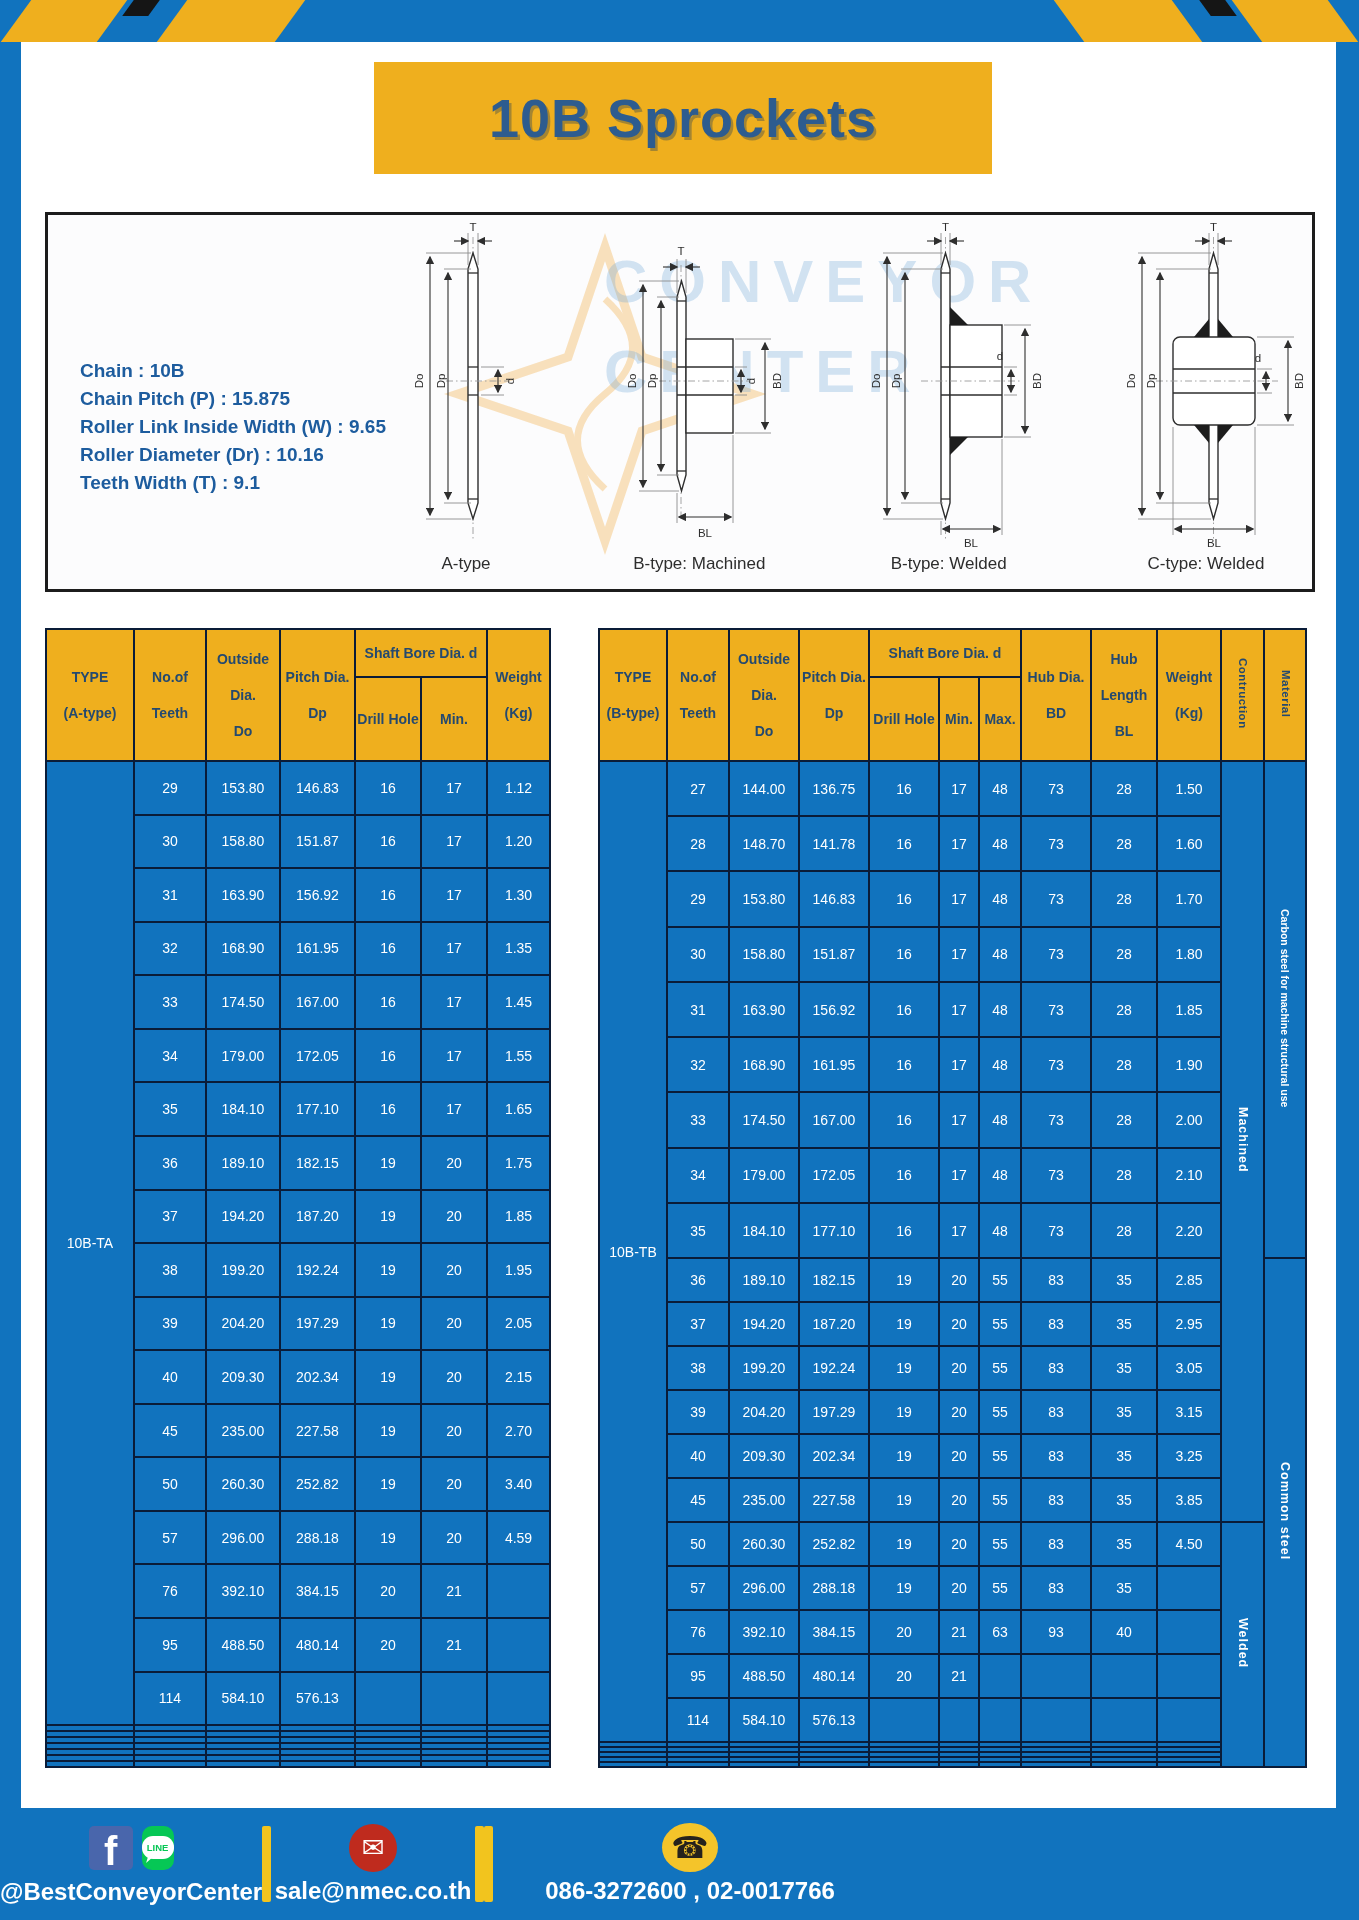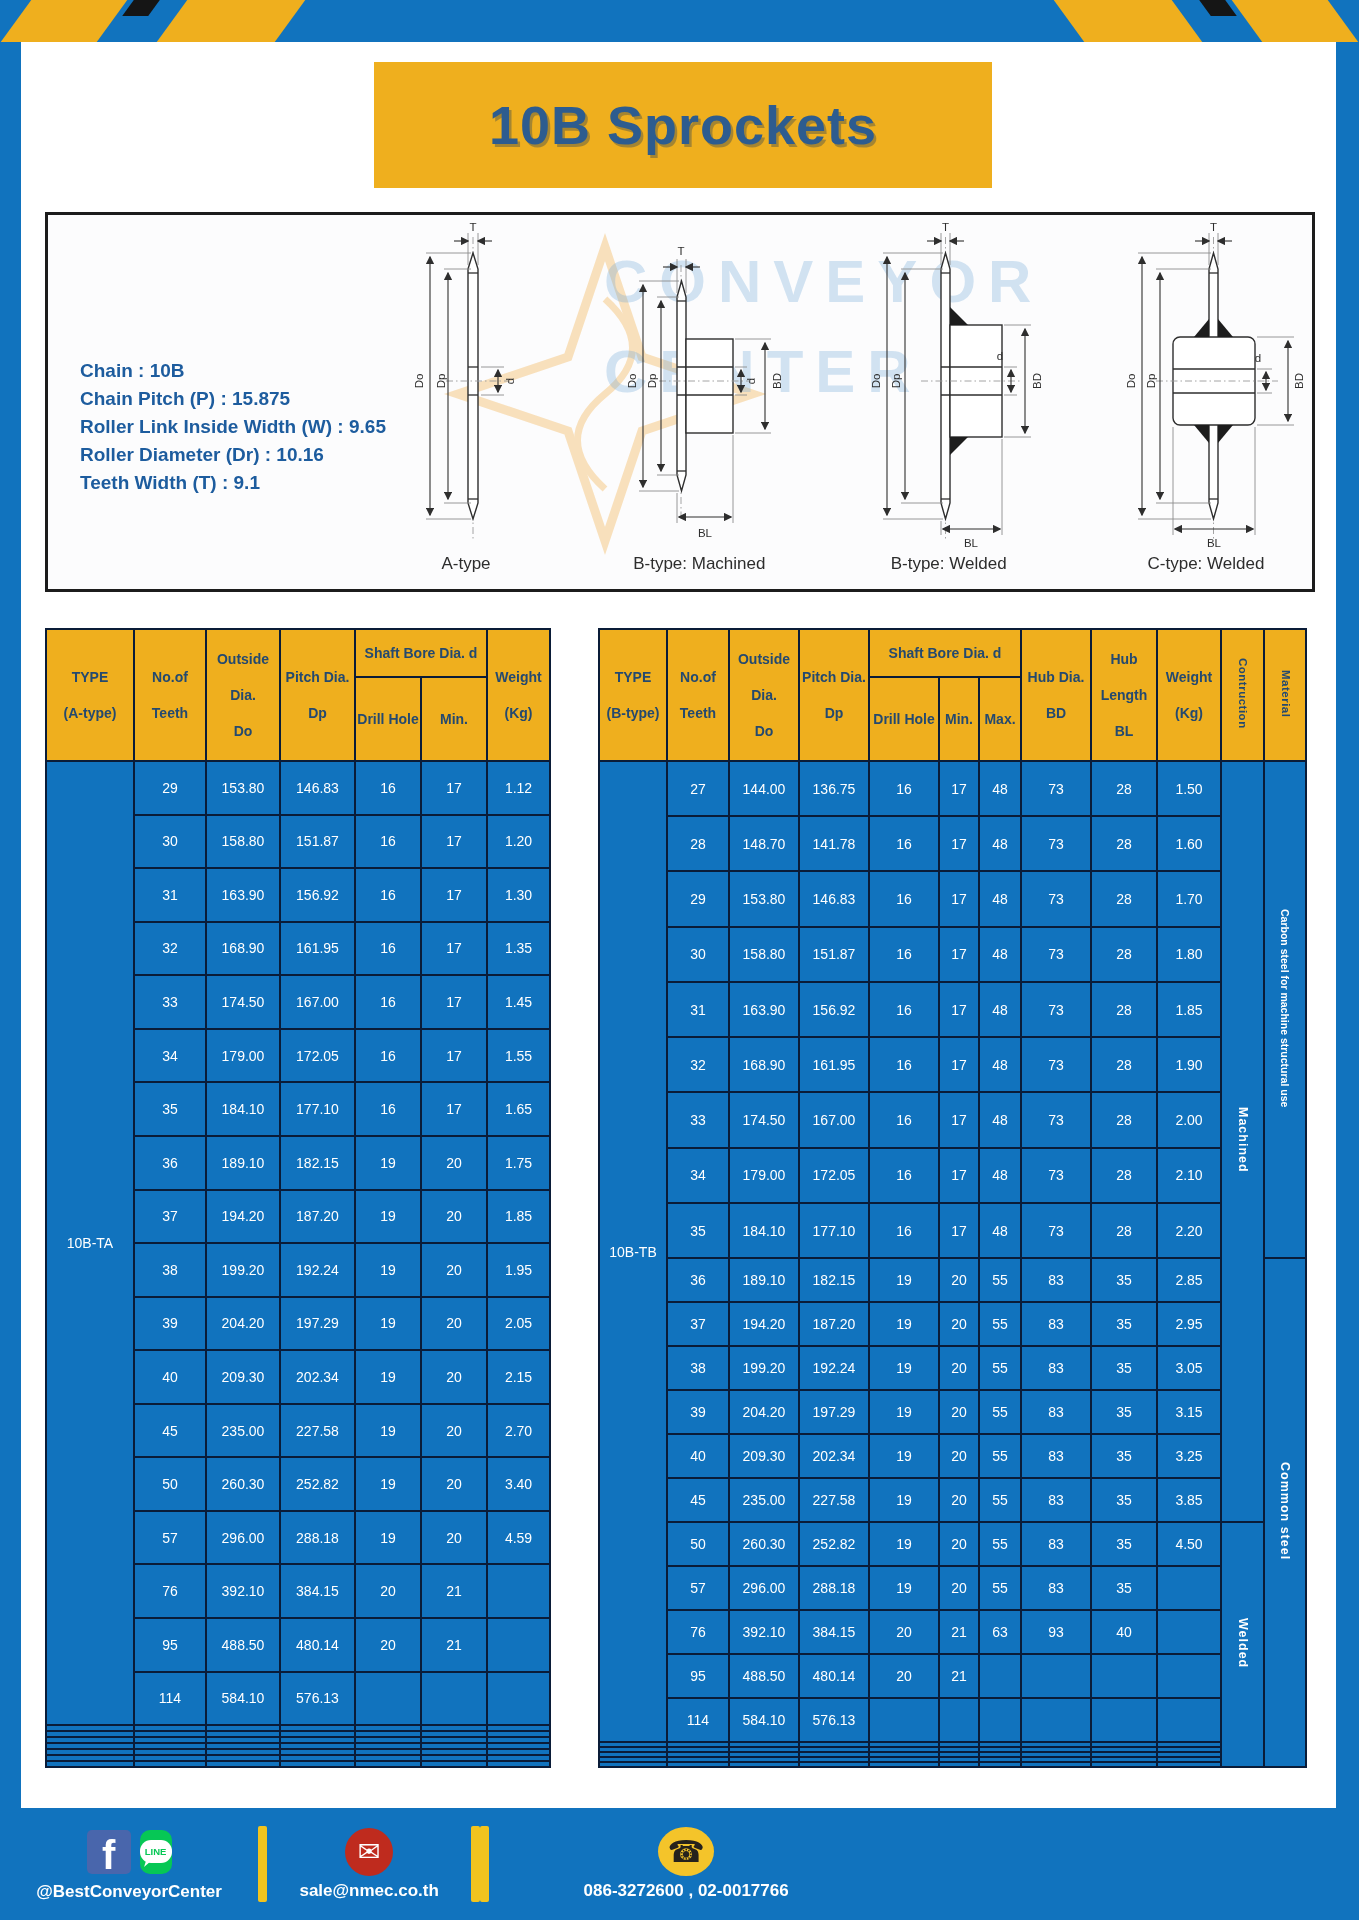--- a/index.html
+++ b/index.html
@@ -13,21 +13,21 @@
   
   .top-band{position:absolute; top:0; left:0; right:0; height:42px; background:var(--blue); overflow:hidden; z-index:3;}
   .stripe{position:absolute; top:-12px; height:66px; background:var(--yellow);}
   .stripe.sl{transform:skewX(-36deg);}
   .stripe.sr{transform:skewX(36deg);}
   .stripe.dark{background:#151515; top:0; height:16px;}
   .side{position:absolute; top:40px; bottom:110px; width:21px; background:var(--blue); z-index:2;}
   .side.l{left:0;} .side.r{right:0; width:23px;}
 
   
-  .banner{position:absolute; left:374px; top:62px; width:618px; height:126px; background:var(--yellow);
+  .banner{position:absolute; left:374px; top:62px; width:618px; height:112px; background:var(--yellow);
           display:flex; align-items:center; justify-content:center; z-index:2;}
   .banner h1{font-size:54px; font-weight:bold; color:var(--title); letter-spacing:1px;
              text-shadow:2.5px 2.5px 0 rgba(27,54,88,.35);}
 
   
   .dbox{position:absolute; left:45px; top:212px; width:1270px; height:380px; background:#fcfcfd;
         border:3px solid #1c1c1c; z-index:2; overflow:hidden;}
   .wm-star{position:absolute; left:392px; top:14px; opacity:.33; z-index:0;}
   .wm-text{position:absolute; left:556px; top:22px; z-index:0; opacity:.30; color:#6FA8D8;
            font-weight:bold; font-size:60px; letter-spacing:12px; line-height:1.5; white-space:nowrap;}
@@ -63,21 +63,21 @@
   td.vert-cell .vert{writing-mode:vertical-rl; display:inline-block; font-weight:bold; font-size:12.5px;
                      letter-spacing:1px; color:#fff; line-height:1;}
   td.vert-cell .vert.small{font-size:10.5px; letter-spacing:0;}
 
   
   .footer{position:absolute; left:0; right:0; bottom:0; height:112px; background:var(--blue);
           display:flex; align-items:center; z-index:3; color:#fff;}
   .fgroup{display:flex; flex-direction:column; align-items:center; justify-content:center; gap:5px;}
   .fg1{flex:0 0 19%;} .fg2{flex:0 0 15%;} .fg3{flex:1 1 36%;} .fg4{flex:0 0 29%;}
   .fsep{width:9px; height:76px; background:#F2C41E; border-radius:2px; flex:0 0 auto;}
-  .flabel{font-size:17px; font-weight:bold; white-space:nowrap;}
+  .flabel{font-size:24px; font-weight:bold; white-space:nowrap;}
   .ficons{display:flex; gap:9px; align-items:center; height:50px;}
   .fb-icon{width:44px; height:44px; background:#4966AC; border-radius:5px; color:#fff; font-weight:bold;
            font-size:40px; display:flex; align-items:flex-end; justify-content:center; line-height:.92;}
   .line-icon{width:32px; height:44px; background:#06C755; border-radius:10px; display:flex; align-items:center; justify-content:center;}
   .line-bubble{background:#fff; width:33px; height:23px; border-radius:11px; color:#06C755; font-size:9.5px;
                font-weight:bold; display:flex; align-items:center; justify-content:center; position:relative;}
   .line-bubble::after{content:""; position:absolute; left:5px; bottom:-4px; border-style:solid; border-color:transparent;
                border-width:6px 5px 0 0; border-top-color:#fff; transform:skewX(-18deg);}
   .mail-icon{width:48px; height:48px; border-radius:50%; background:#BF2B1E; display:flex; align-items:center; justify-content:center;}
   .mail-icon::before{content:"✉"; font-family:"DejaVu Sans",sans-serif; font-size:27px; color:#fff;}

